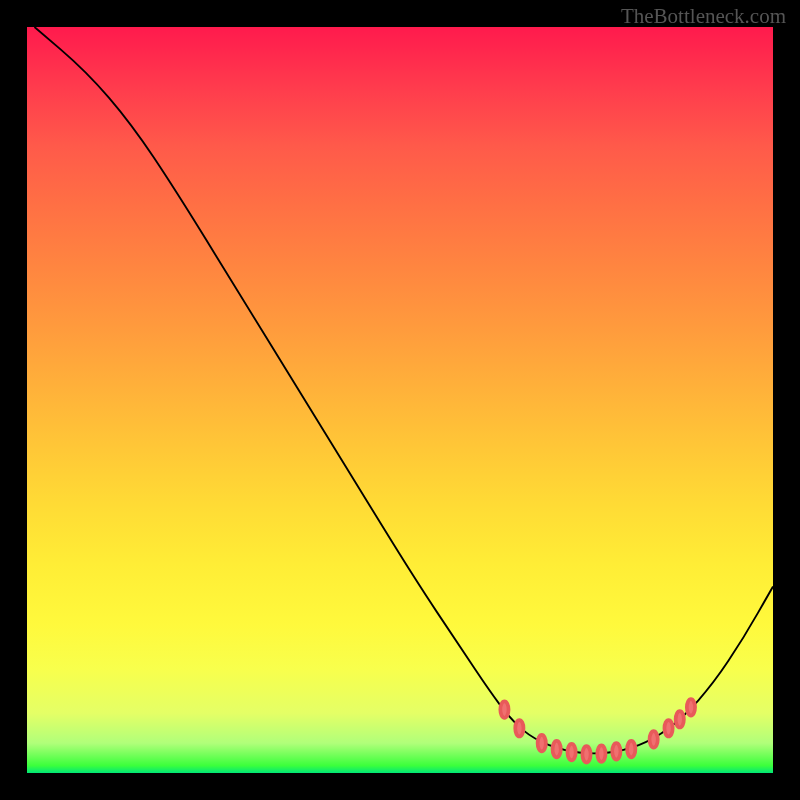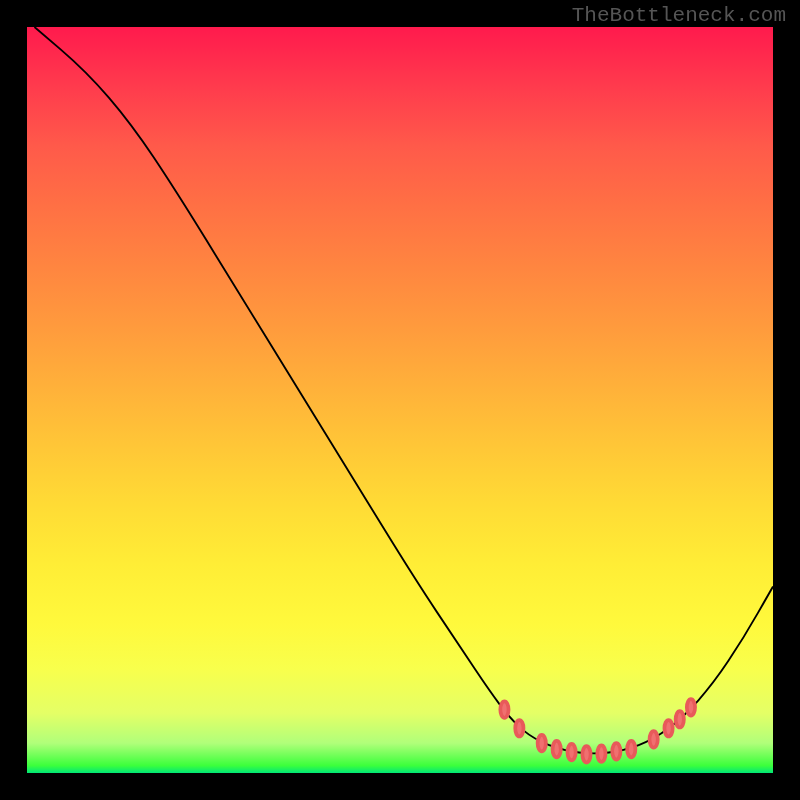--- a/index.html
+++ b/index.html
@@ -13,21 +13,21 @@
     width: 800px;
     height: 800px;
     background: #000;
   }
   .watermark {
     position: absolute;
     top: 4px;
     right: 14px;
     color: #555;
     font-size: 21px;
-    font-family: Liberation Mono, monospace;
+    font-family: Liberation Serif, serif;
     z-index: 10;
   }
   .plot-area {
     position: absolute;
     left: 27px;
     top: 27px;
     width: 746px;
     height: 746px;
     background: linear-gradient(to bottom,
       #ff1a4d 0%,

